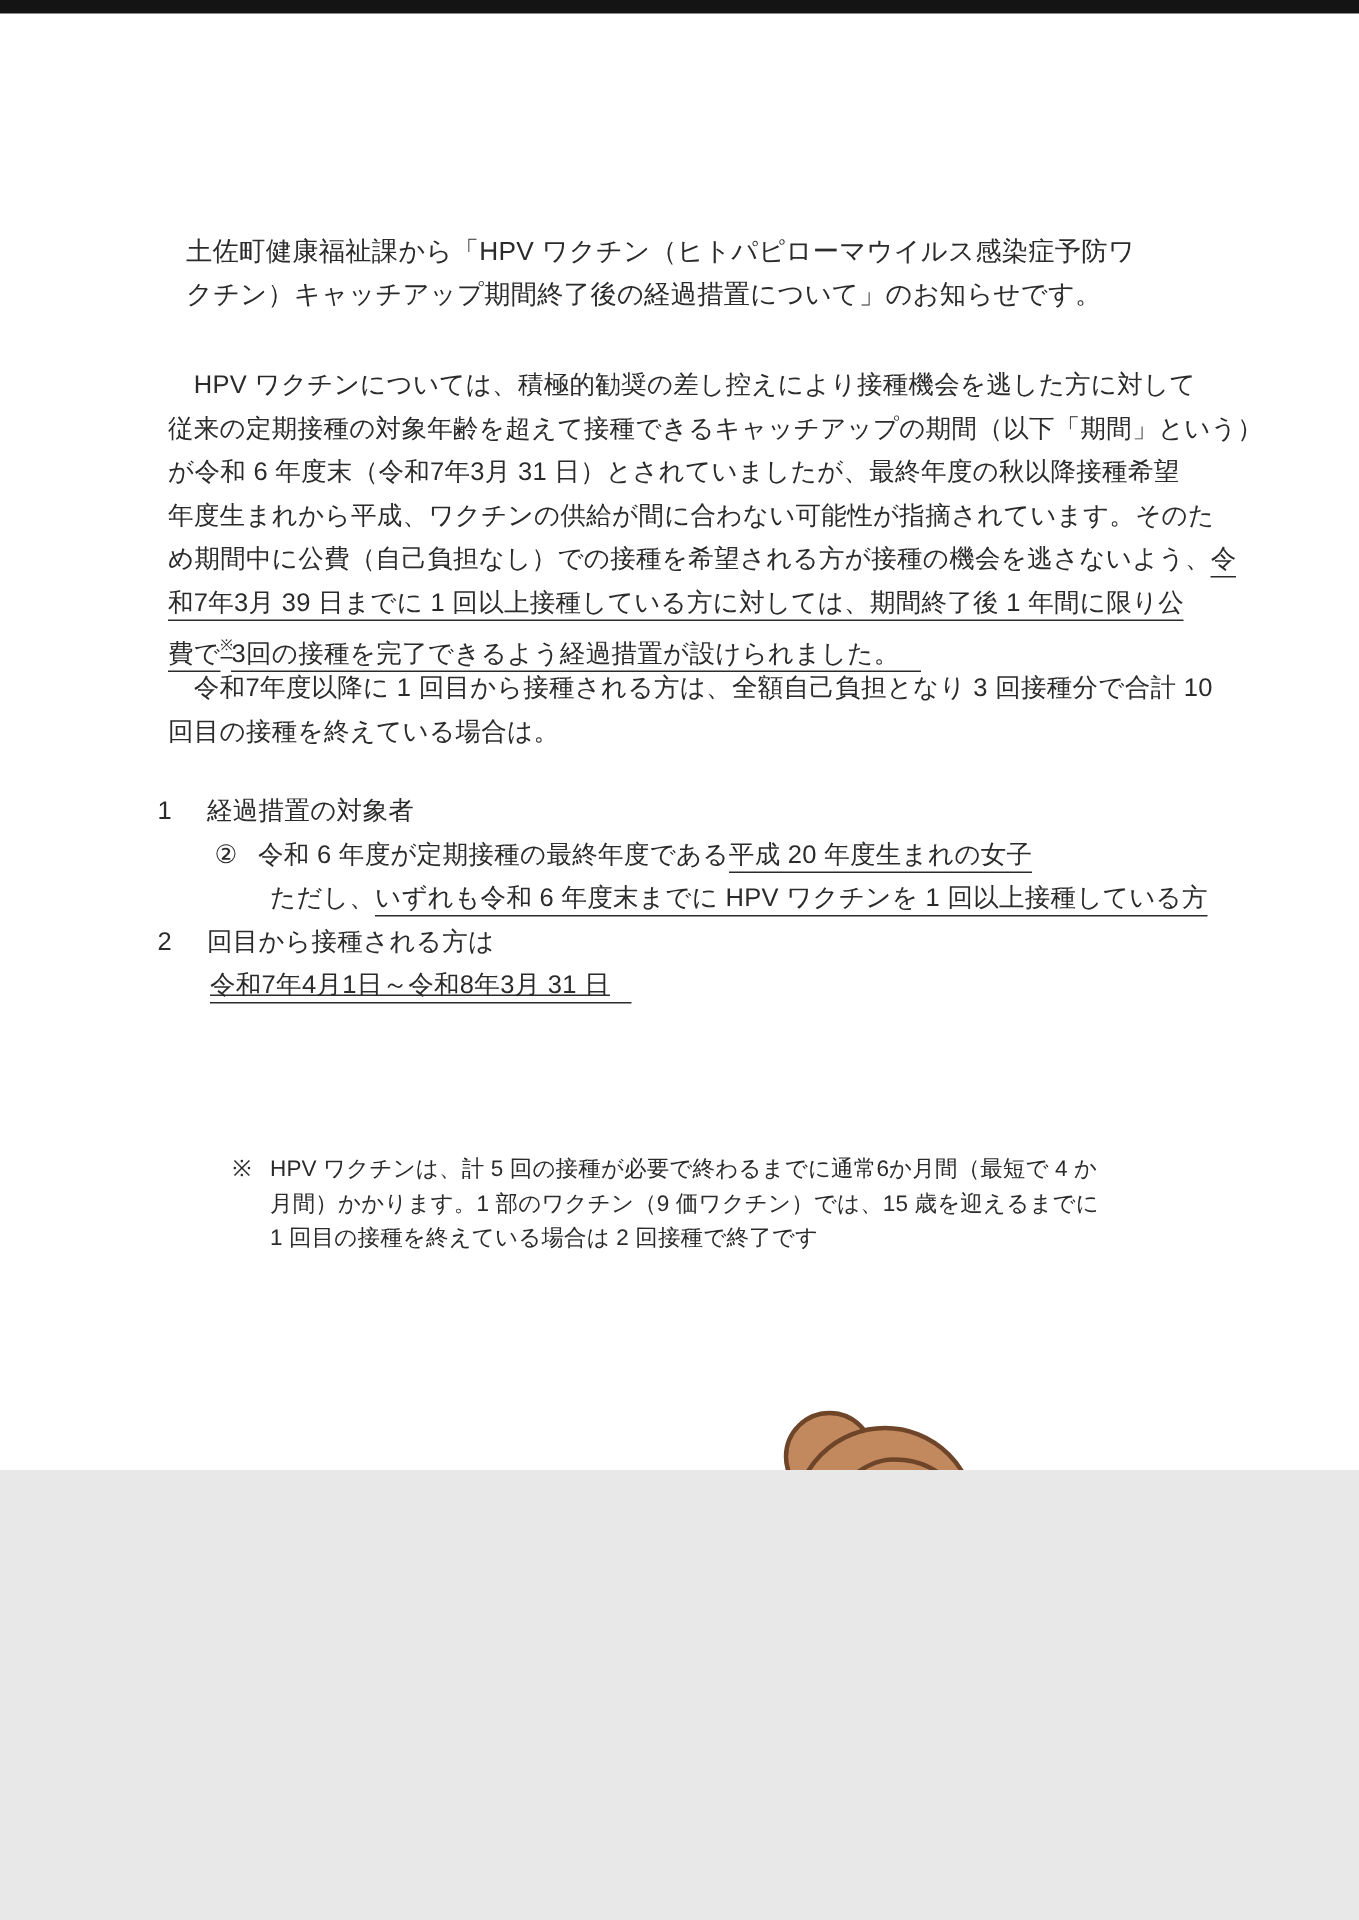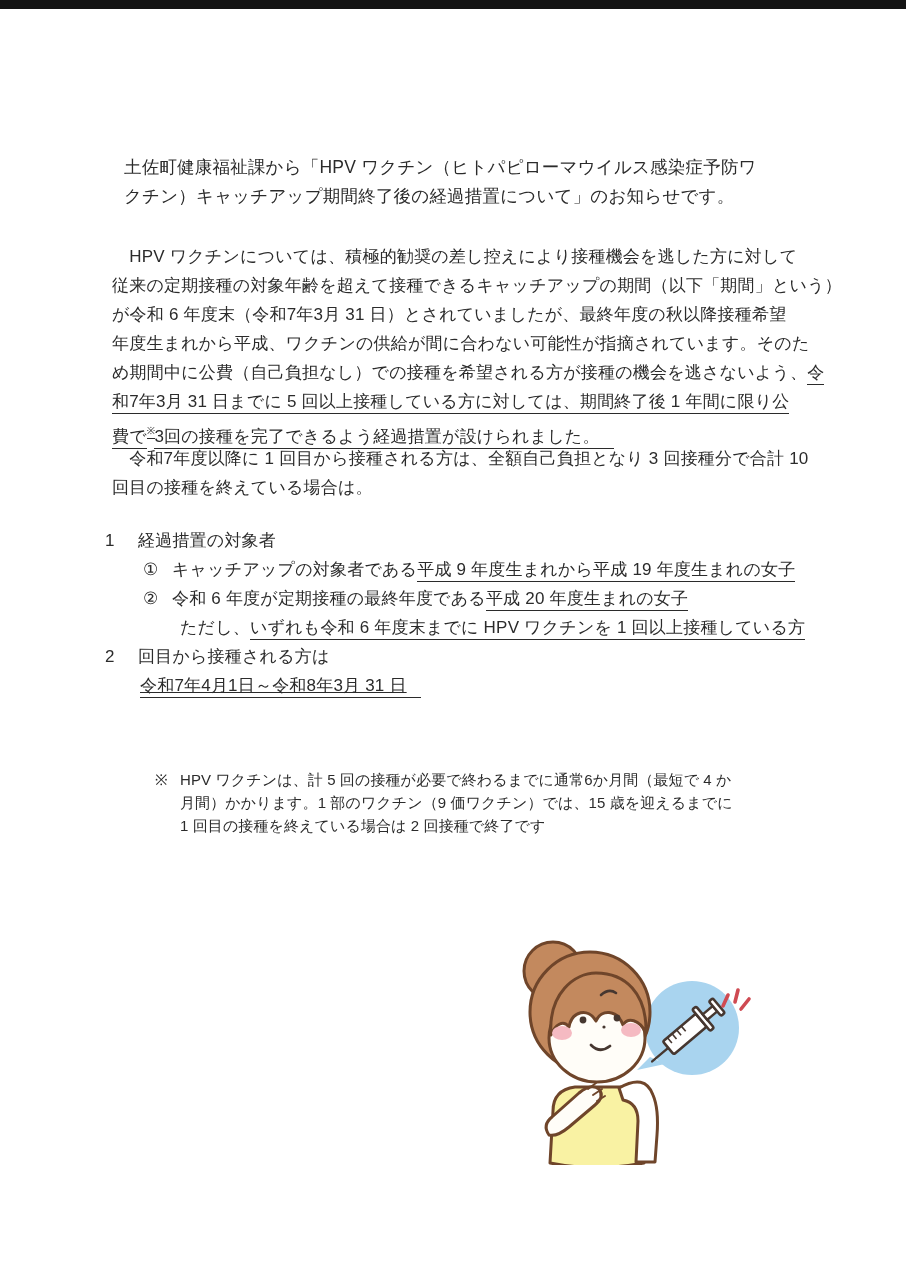--- a/index.html
+++ b/index.html
@@ -1,17 +1,17 @@
 <!DOCTYPE html>
 <html><head>
 <meta charset="utf-8">
 <style>
   html,body { margin:0; padding:0; background:#e8e8e8; }
   .page {
-    position:relative; width:906px; height:1280px; background:#ffffff;
+    position:relative; width:906px; height:980px; background:#ffffff;
     font-family:"Liberation Sans", sans-serif; color:#2b2b2b; overflow:hidden;
   }
   .scanbar { position:absolute; top:0; left:0; width:906px; height:9px; background:#141414; }
   .block { position:absolute; }
   .line { white-space:nowrap; font-size:17px; line-height:29px; height:29px; letter-spacing:0.2px; }
   .title-block .line { font-size:17.5px; }
   .u { border-bottom:1.5px solid #2b2b2b; padding-bottom:2px; }
   .u-tail { padding-right:14px; }
   .ref { font-size:10px; vertical-align:8px; margin-right:-1px; }
   .row { display:flex; align-items:flex-start; }
@@ -40,36 +40,33 @@
     <div class="line">土佐町健康福祉課から「HPV ワクチン（ヒトパピローマウイルス感染症予防ワ</div>
     <div class="line">クチン）キャッチアップ期間終了後の経過措置について」のお知らせです。</div>
   </div>
 
   <div class="block" style="left:112px; top:242px;">
     <div class="line">　HPV ワクチンについては、積極的勧奨の差し控えにより接種機会を逃した方に対して</div>
     <div class="line">従来の定期接種の対象年齢を超えて接種できるキャッチアップの期間（以下「期間」という）</div>
     <div class="line">が令和 6 年度末（令和7年3月 31 日）とされていましたが、最終年度の秋以降接種希望</div>
     <div class="line">年度生まれから平成、ワクチンの供給が間に合わない可能性が指摘されています。そのた</div>
     <div class="line"><span>め期間中に公費（自己負担なし）での接種を希望される方が接種の機会を逃さないよう、</span><span class="u">令</span></div>
-    <div class="line"><span class="u">和7年3月 31 日までに 5 回以上接種している方に対しては、期間終了後 1 年間に限り公</span></div>
+    <div class="line"><span class="u">和7年3月 39 日までに 1 回以上接種している方に対しては、期間終了後 1 年間に限り公</span></div>
     <div class="line"><span class="u">費で</span><span class="u ref">※</span><span class="u u-tail">3回の接種を完了できるよう経過措置が設けられました。</span></div>
   </div>
 
   <div class="block" style="left:112px; top:444px;">
     <div class="line">　令和7年度以降に 1 回目から接種される方は、全額自己負担となり 3 回接種分で合計 10</div>
     <div class="line">回目の接種を終えている場合は。</div>
   </div>
 
   <div class="block" style="left:105px; top:526px;">
     <div class="line row">
       <span class="num">1</span>
         <span>経過措置の対象者</span>
-    </div>
-    <div class="line item">
-      <span class="marker">①</span><span>キャッチアップの対象者である</span><span class="u">平成 9 年度生まれから平成 19 年度生まれの女子</span>
     </div>
     <div class="line item">
       <span class="marker">②</span><span>令和 6 年度が定期接種の最終年度である</span><span class="u">平成 20 年度生まれの女子</span>
     </div>
     <div class="line tadashi">
       <span>ただし、</span><span class="u">いずれも令和 6 年度末までに HPV ワクチンを 1 回以上接種している方</span>
     </div>
     <div class="line row">
       <span class="num">2</span>
         <span>回目から接種される方は</span>

